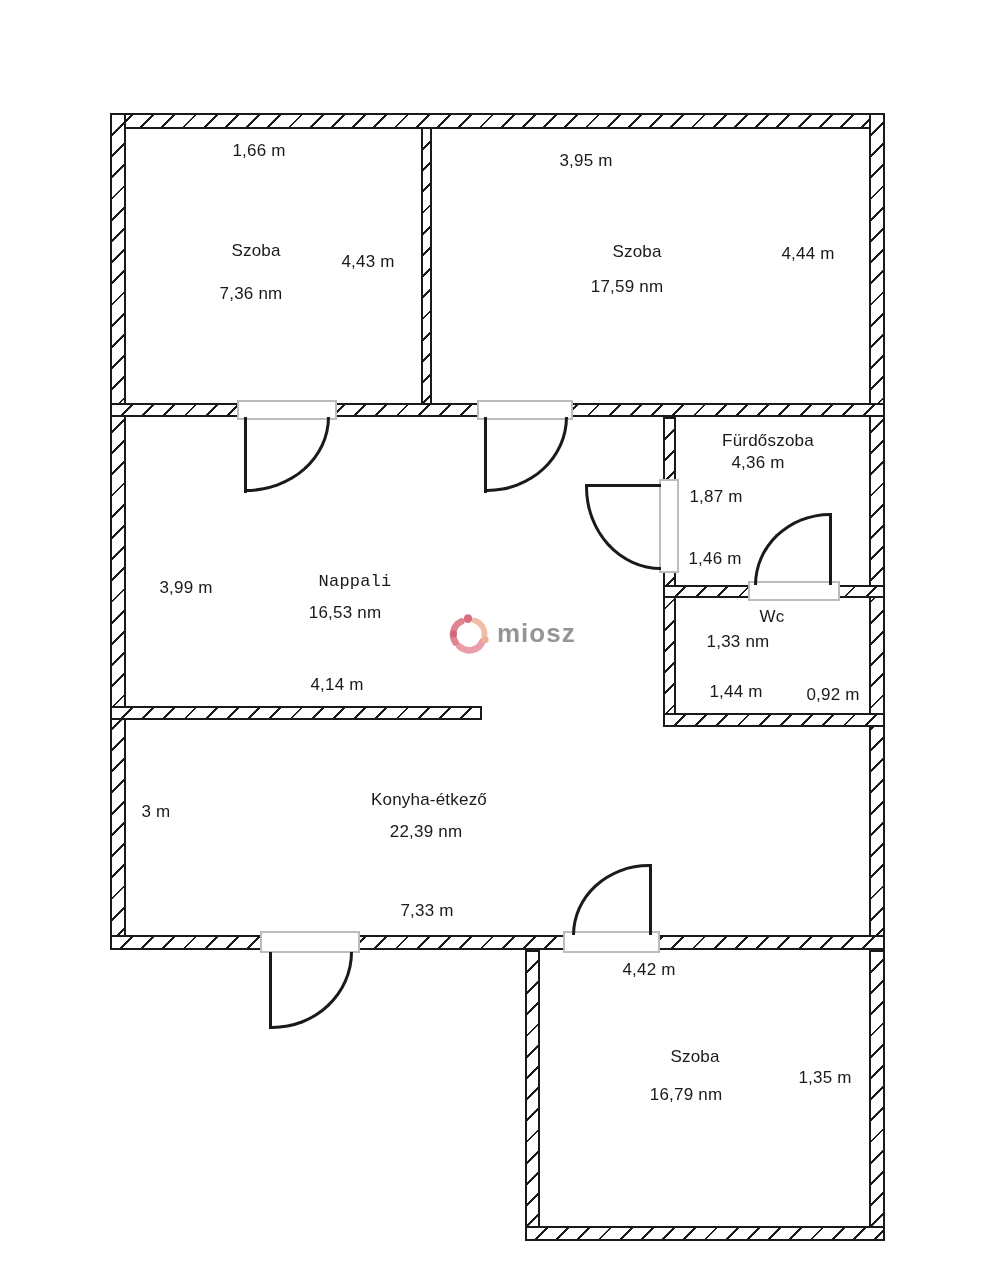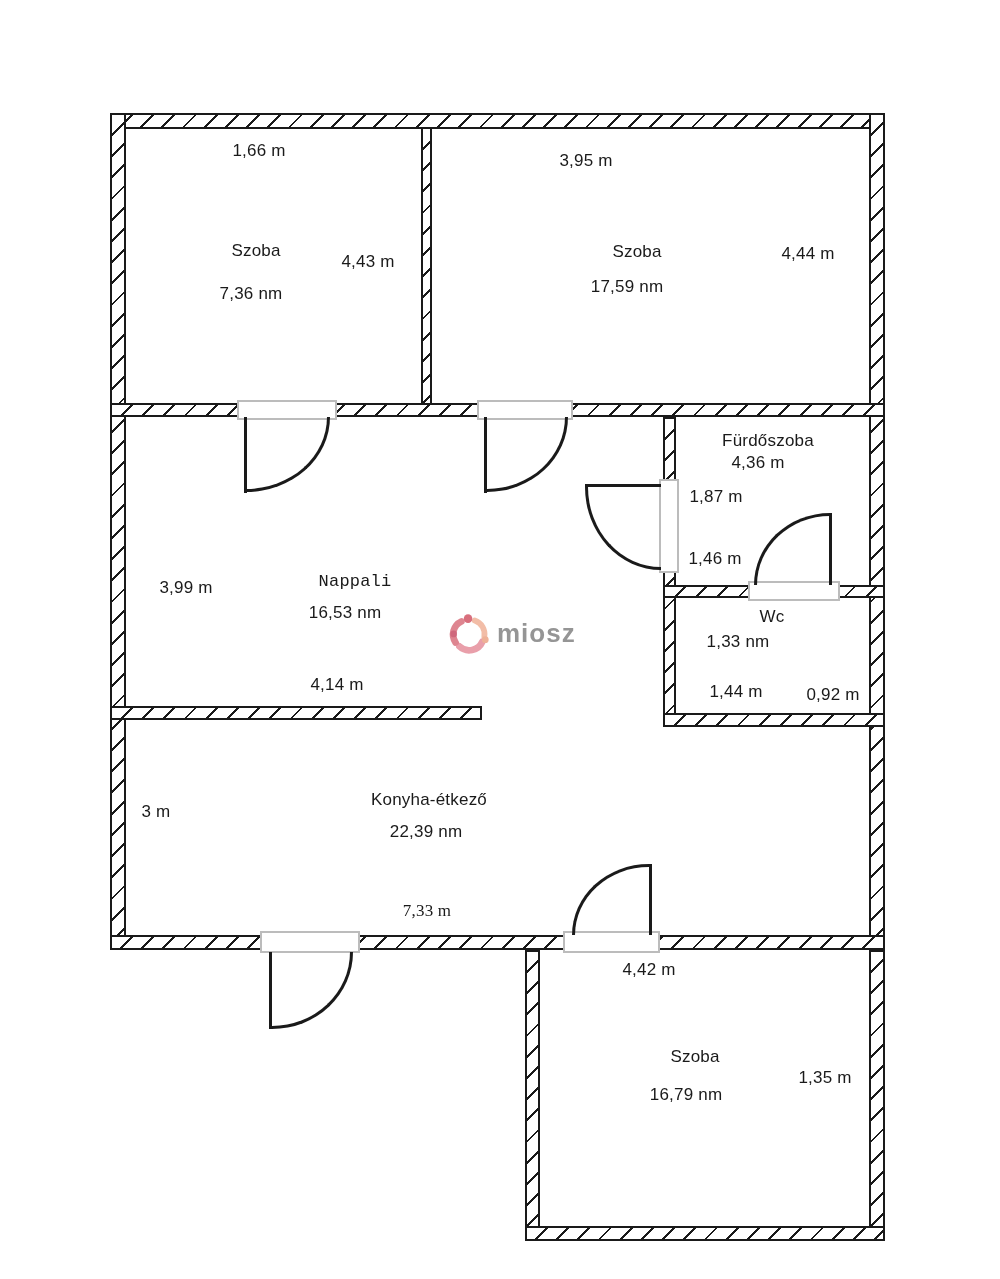--- a/index.html
+++ b/index.html
@@ -107,21 +107,21 @@
   <div class="lbl" style="left:715px;top:559px;">1,46 m</div>
 
   <div class="lbl" style="left:772px;top:617px;">Wc</div>
   <div class="lbl" style="left:738px;top:642px;">1,33 nm</div>
   <div class="lbl" style="left:833px;top:647px;margin-top:48px;">0,92 m</div>
   <div class="lbl" style="left:736px;top:692px;">1,44 m</div>
 
   <div class="lbl" style="left:156px;top:812px;">3 m</div>
   <div class="lbl" style="left:429px;top:800px;">Konyha-étkező</div>
   <div class="lbl" style="left:426px;top:832px;">22,39 nm</div>
-  <div class="lbl" style="left:427px;top:911px;font-family:Liberation Serif, serif;">7,33 m</div>
+  <div class="lbl" style="left:427px;top:911px;">7,33 m</div>
 
   <div class="lbl" style="left:649px;top:970px;">4,42 m</div>
   <div class="lbl" style="left:695px;top:1057px;">Szoba</div>
   <div class="lbl" style="left:686px;top:1095px;">16,79 nm</div>
   <div class="lbl" style="left:825px;top:1078px;">1,35 m</div>
 
   <div class="wm" style="left:446px;top:610px;">
     <span style="display:inline-block;width:46px;height:46px;">
       <svg width="46" height="46" viewBox="0 0 48 48">
         <path d="M 10 34 A 15 15 0 0 1 16 12" fill="none" stroke="#d4606f" stroke-width="7" stroke-linecap="round" opacity="0.85"></path>

